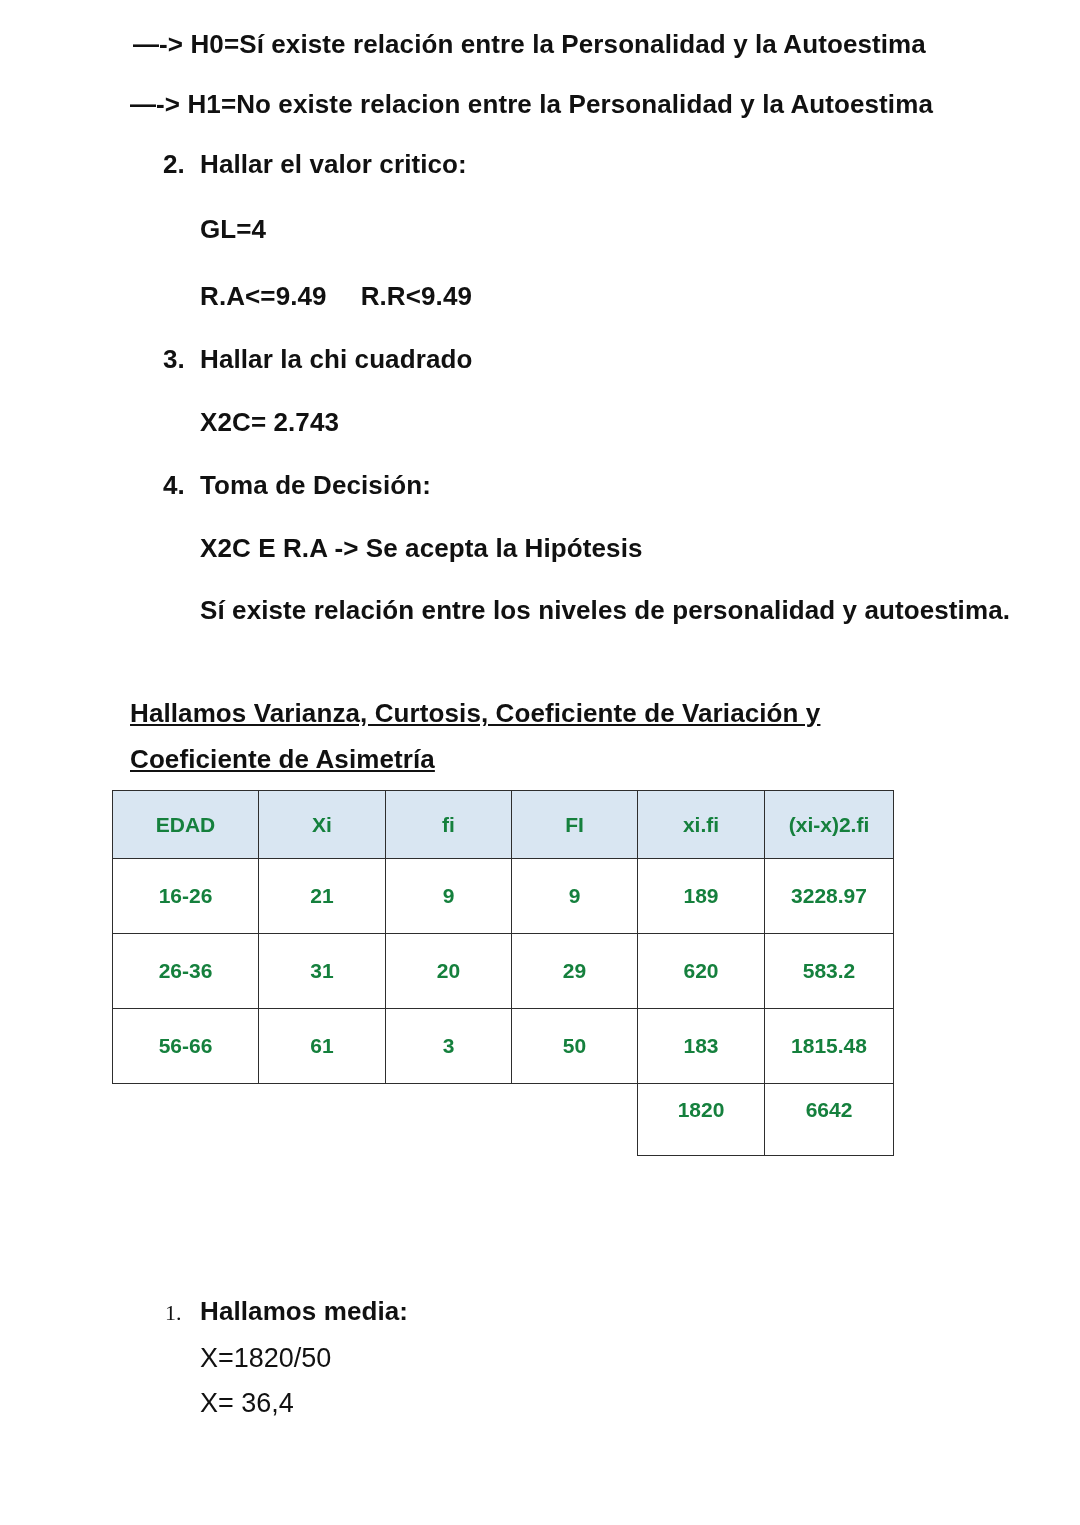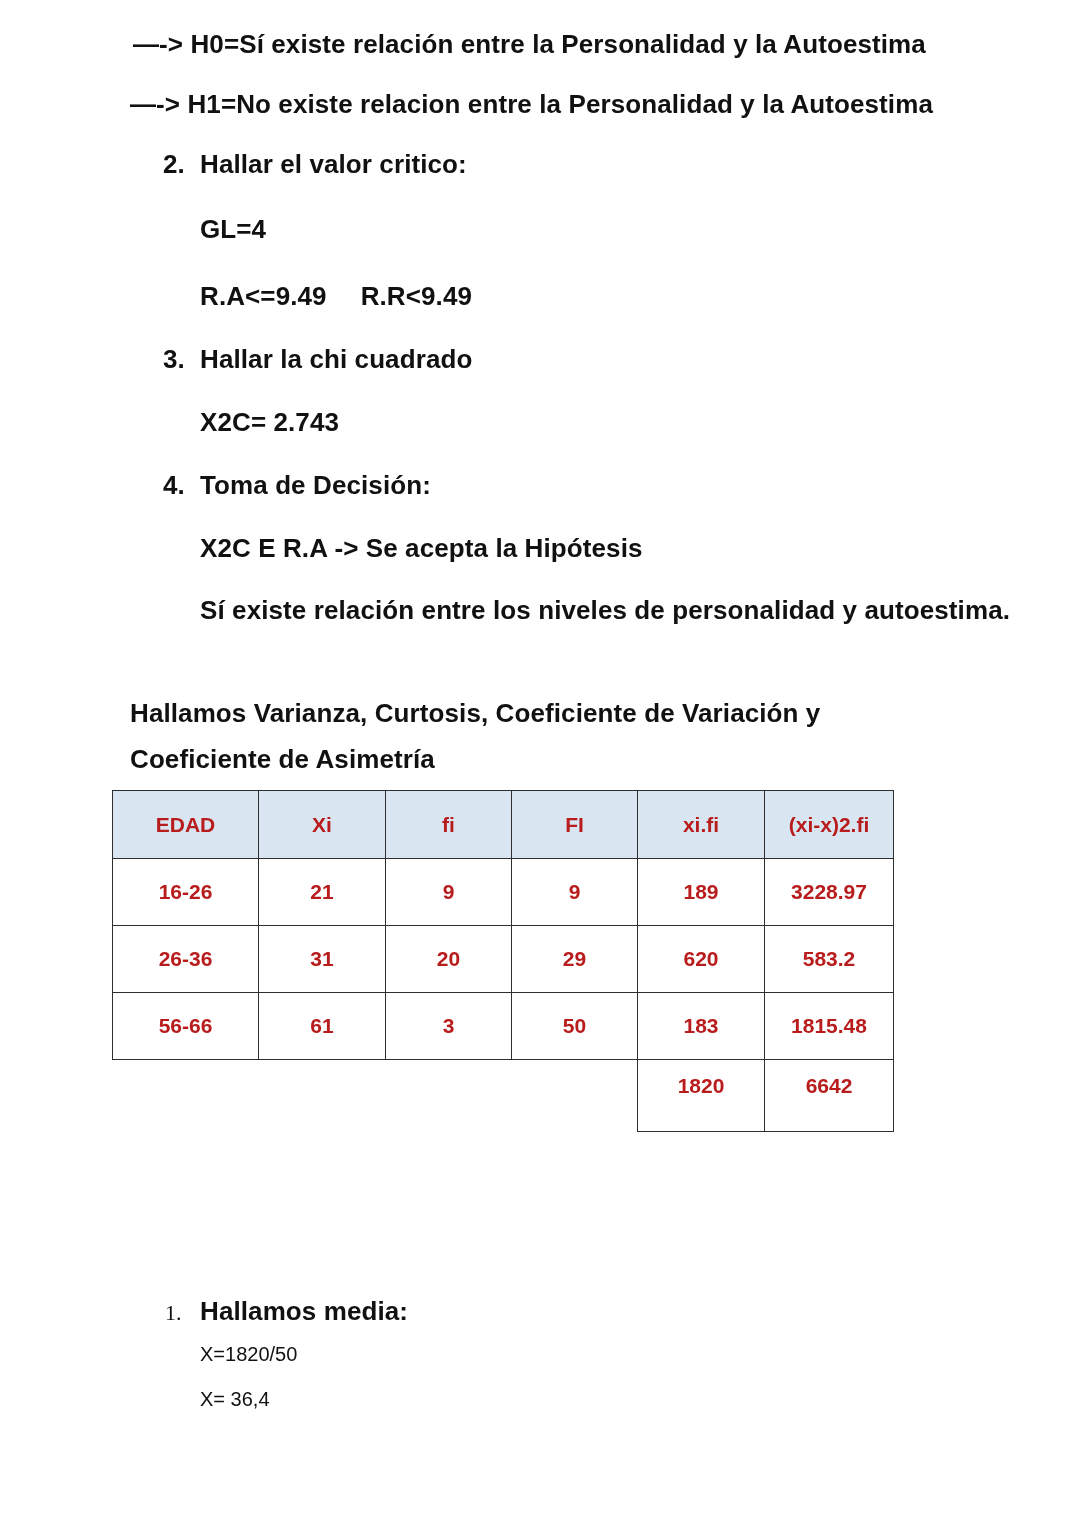--- a/index.html
+++ b/index.html
@@ -2,36 +2,36 @@
 <html><head>
 <meta charset="utf-8">
 <style>
   html,body{margin:0;padding:0;background:#ffffff;}
   body{
     width:1080px;height:1525px;position:relative;overflow:hidden;
     font-family:"Liberation Sans", sans-serif;color:#111111;
   }
   .abs{position:absolute;white-space:nowrap;}
   .t{font-size:26px;font-weight:bold;letter-spacing:.1px;}
-  .plain{font-size:20px;font-weight:normal;}
+  .plain{font-size:27px;font-weight:normal;}
   .serifnum{font-family:"Liberation Serif", serif;font-weight:normal;font-size:22px;}
   .stepnum{display:inline-block;min-width:37px;}
   .wrap{white-space:normal;line-height:46px;width:800px;}
   .gap-right{margin-right:34px;}
 
   
   table.stats{border-collapse:collapse;position:absolute;left:112px;top:790px;table-layout:fixed;}
   table.stats th, table.stats td{
     border:1px solid #2e2e2e;text-align:center;vertical-align:middle;
-    font-size:21px;font-weight:bold;padding:0;background:#ffffff;color:#b91c1c;
+    font-size:21px;font-weight:bold;padding:0;background:#ffffff;color:#15803d;
   }
   table.stats th{background:#d9e6f2;}
   td.blue{background:#d9e6f2;}
   tr.hr{height:68px;}
-  tr.dr{height:67px;margin-top:25px;}
+  tr.dr{height:75px;margin-top:25px;}
   tr.totals{height:72px;}
   tr.totals td{vertical-align:top;padding-top:14px;}
   tr.totals td.nb{border:none;background:transparent;}
 </style>
 </head>
 <body>
 
 <div class="abs t" style="left:133px;top:29px;">—-&gt; H0=Sí existe relación entre la Personalidad y la Autoestima</div>
 <div class="abs t" style="left:130px;top:89px;">—-&gt; H1=No existe relacion entre la Personalidad y la Autoestima</div>
 
@@ -47,21 +47,21 @@
   <span class="stepnum">3.</span><span>Hallar la chi cuadrado</span>
 </div>
 <div class="abs t" style="left:200px;top:407px;">X2C= 2.743</div>
 
 <div class="abs t" style="left:163px;top:470px;">
   <span class="stepnum">4.</span><span>Toma de Decisión:</span>
 </div>
 <div class="abs t" style="left:200px;top:533px;">X2C E R.A -&gt; Se acepta la Hipótesis</div>
 <div class="abs t" style="left:200px;top:595px;">Sí existe relación entre los niveles de personalidad y autoestima.</div>
 
-<div class="abs t wrap" style="left:130px;top:690px;">Hallamos Varianza, Curtosis, Coeficiente de Variación y Coeficiente de Asimetría</div>
+<div class="abs t wrap" style="left:130px;top:690px;text-decoration:underline;">Hallamos Varianza, Curtosis, Coeficiente de Variación y Coeficiente de Asimetría</div>
 
 <table class="stats">
   <colgroup>
     <col style="width:146px">
       <col style="width:127px">
       <col style="width:126px">
     <col style="width:126px">
       <col style="width:127px">
       <col style="width:129px">
   </colgroup>

